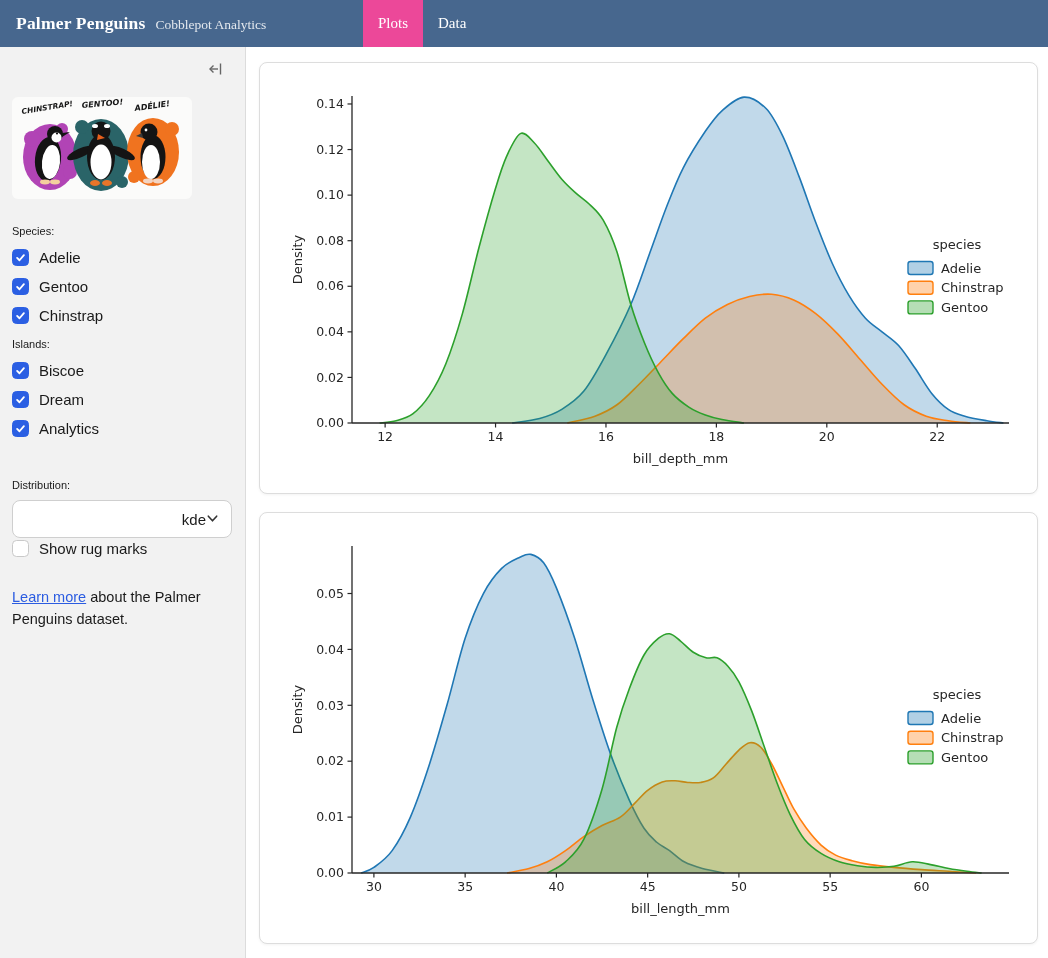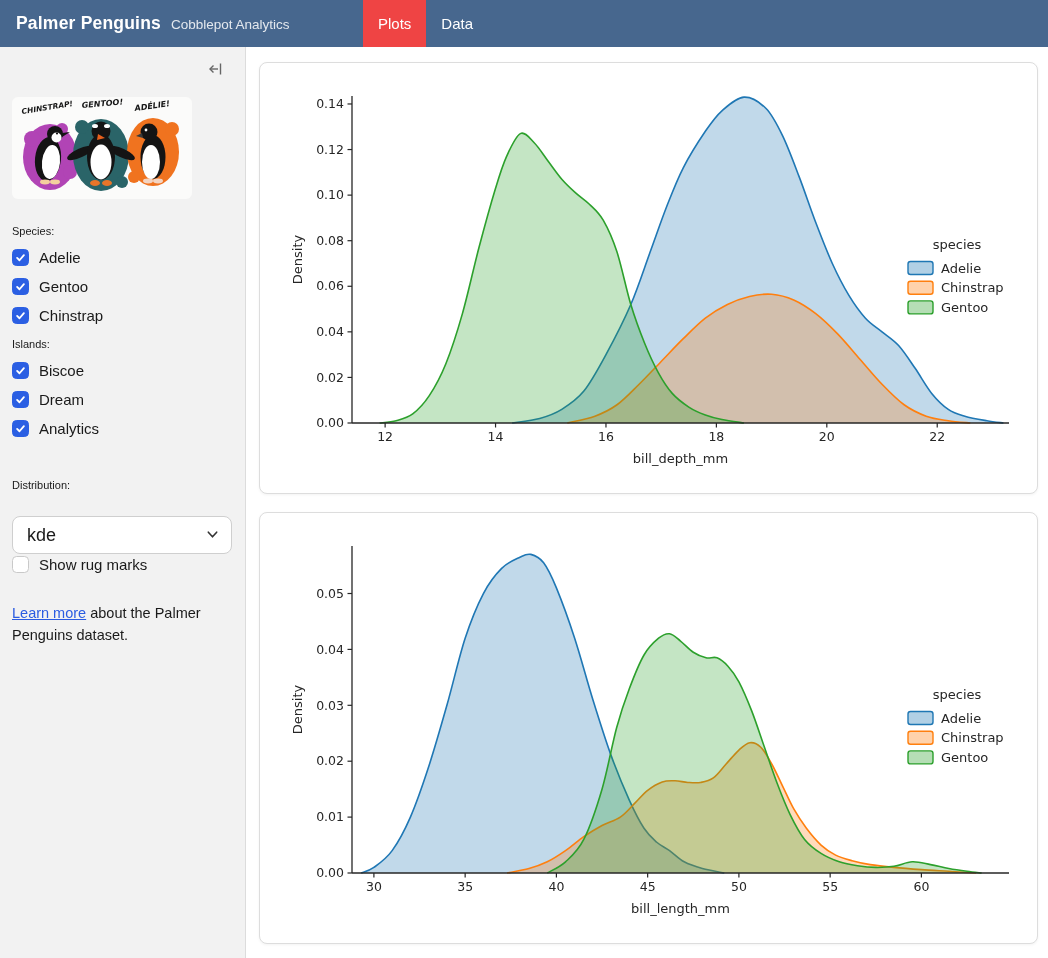--- a/index.html
+++ b/index.html
@@ -1,49 +1,49 @@
 <!DOCTYPE html>
 <html><head>
 <meta charset="utf-8">
 <style>
   * { margin:0; padding:0; box-sizing:border-box; }
   html,body { width:1048px; height:958px; overflow:hidden; background:#fff;
               font-family:"Liberation Sans", sans-serif; color:#1a1a1a; }
 
   
   .header { position:fixed; top:0; left:0; width:1048px; height:47px;
-            background:#47678e; display:flex; align-items:stretch; z-index:10; }
+            background:#47678e; display:flex; align-items:stretch; z-index:10;font-family:Liberation Serif, serif; }
   .brand { width:363px; display:flex; align-items:baseline; padding-left:16px;
            align-self:center; }
   .brand-title { color:#fff; font-size:17.5px; font-weight:700; letter-spacing:.2px; }
   .brand-sub { color:rgba(255,255,255,.85); font-size:13.5px; margin-left:10px; font-weight:500; }
   .nav { display:flex; align-items:stretch; }
   .nav-tab { display:flex; align-items:center; padding:0 15px; color:#fff;
              font-size:15px; cursor:pointer; }
-  .nav-tab.active { background:#ef4444; }
+  .nav-tab.active { background:#ec4899; }
 
   
   .sidebar { position:fixed; left:0; top:47px; width:246px; height:911px;
              background:#f2f2f2; border-right:1px solid #dcdcdc; padding:14px 12px; }
   .collapse-row { display:flex; justify-content:flex-end; padding-right:10px; height:22px; }
   .collapse-btn { cursor:pointer; opacity:.8; }
   .artwork { margin-top:14px; width:180px; height:102px; }
   .side-label { font-size:11px; margin-top:22px; margin-bottom:12px; }
   .check-row { display:flex; align-items:center; margin-bottom:12px; cursor:pointer; }
   .checkbox { width:17px; height:17px; border-radius:4.5px; background:#fff;
               border:1px solid #c9c9c9; display:inline-flex; align-items:center;
               justify-content:center; flex:0 0 auto; }
   .checkbox.on { background:#2b5fe3; border-color:#2b5fe3; }
   .checkbox svg { visibility:hidden; }
   .checkbox.on svg { visibility:visible; }
   .check-label { font-size:15px; margin-left:10px; }
-  .select-box { margin-top:25px; width:220px; height:38px; background:#fff;
+  .select-box { margin-top:9px; width:220px; height:38px; background:#fff;
                 border:1px solid #cfcfcf; border-radius:8px; display:flex;
-                align-items:center; justify-content:space-between; padding:0 12px 0 14px;
-                font-size:18px; cursor:pointer; }
+                align-items:center; justify-content:flex-end; padding:0 12px 0 14px;
+                font-size:15px; cursor:pointer; }
   .rug-row { margin-top:2px; }
   .learn { margin-top:29px; width:212px; font-size:14.5px; line-height:1.55; }
   .learn a { color:#2b5ce1; text-decoration:underline; cursor:pointer; }
 
   
   .main { position:fixed; left:246px; top:47px; width:802px; height:911px;
           background:#fff; padding:15px 10px 14px 13px; overflow:hidden; }
   .card { width:779px; height:432px; background:#fff; border:1px solid #dddddd;
           border-radius:8px; box-shadow:0 1px 3px rgba(0,0,0,.05); padding:8px;
           margin-bottom:18px; }

